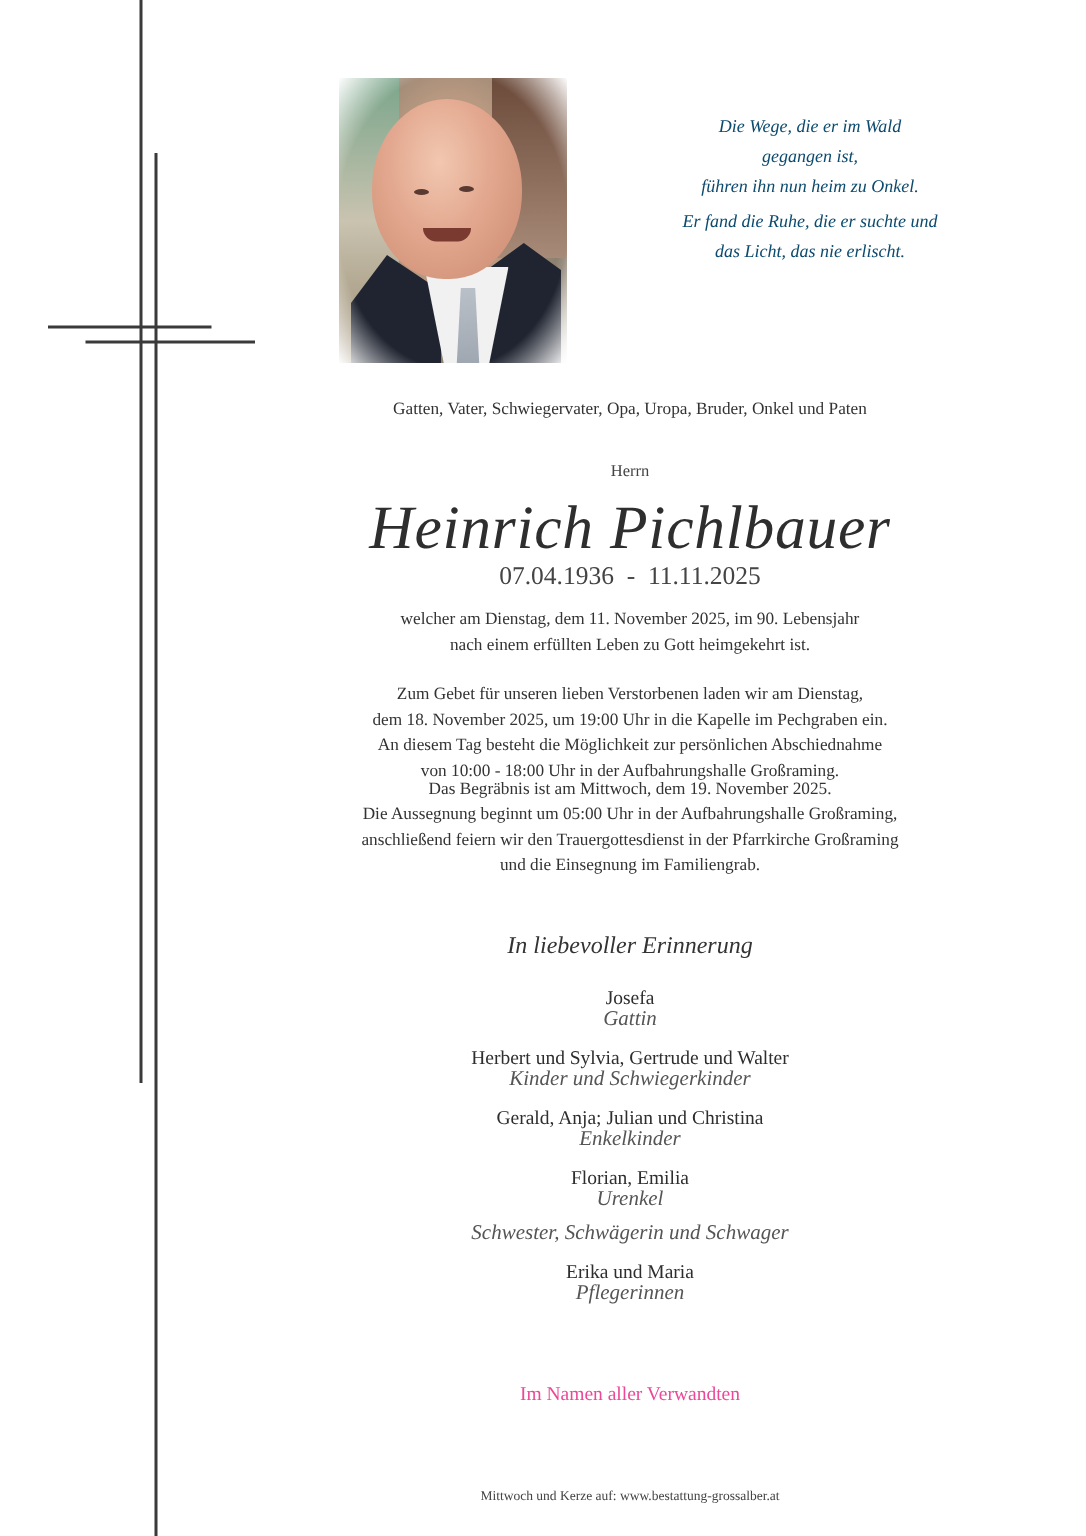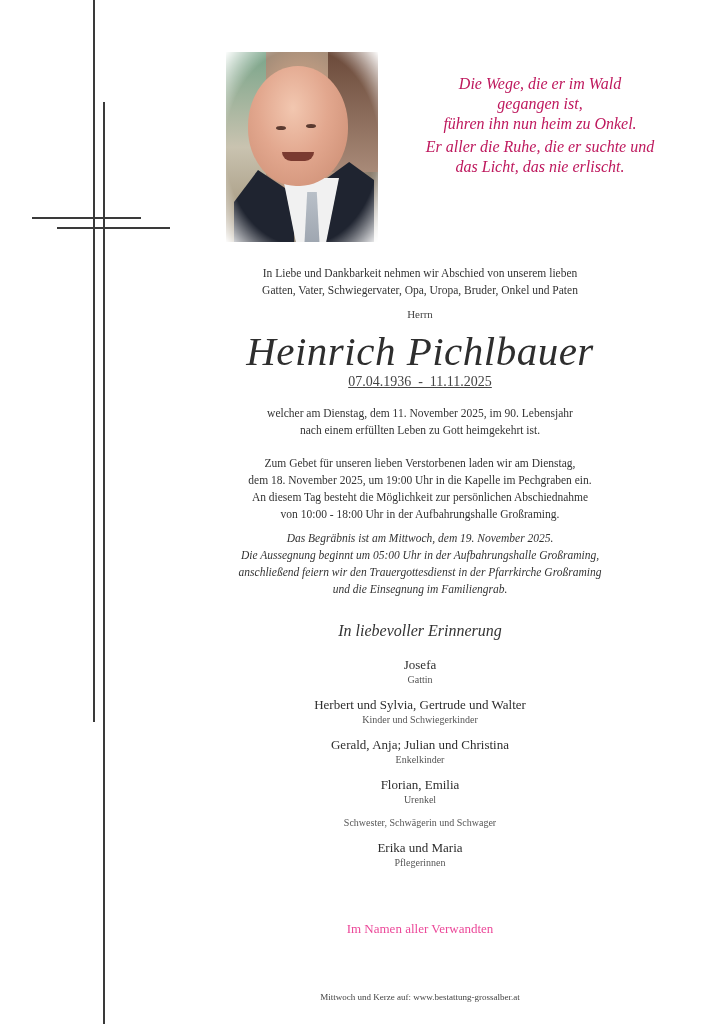--- a/index.html
+++ b/index.html
@@ -56,23 +56,23 @@
     .photo .vest-r { position: absolute; right: 4px; top: 110px; width: 62px; height: 90px; background: #1f2430; clip-path: polygon(0 30%, 60% 0, 100% 20%, 100% 100%, 0 100%); }
 
     .poem {
       position: absolute;
       left: 420px;
       top: 74px;
       width: 240px;
       text-align: center;
       font-family: "Liberation Serif", serif;
       font-style: italic;
-      font-size: 16px;
+      font-size: 12px;
       line-height: 20px;
-      color: #be185d;
+      color: #0c4a6e;
     }
     .poem p { margin: 0; }
     .poem p + p { margin-top: 3px; }
 
     .center {
       position: absolute;
       left: 200px;
       width: 440px;
       text-align: center;
     }
@@ -86,36 +86,36 @@
     .intro { top: 265px; }
     .herrn { top: 308px; font-size: 11px; color: #444; }
     .name {
       top: 327px;
       font-style: italic;
       font-size: 41px;
       line-height: 48px;
       color: #2e2e2e;
       letter-spacing: 0.5px;
     }
-    .dates { top: 374px; font-size: 14px; color: #444; text-decoration: underline; }
+    .dates { top: 374px; font-size: 17px; color: #444; }
     .passing { top: 405px; }
     .prayer { top: 455px; }
-    .funeral { top: 530px; font-style: italic; }
+    .funeral { top: 518px; }
 
     .memory {
       top: 621px;
       font-style: italic;
       font-size: 16px;
       line-height: 20px;
       color: #333;
     }
     .family { top: 656px; }
     .family .grp { display: block; margin-bottom: 10px; }
     .family .names { display: block; font-size: 13px; line-height: 17px; color: #2e2e2e; }
-    .family .rel { display: block; font-size: 10px; line-height: 13px; color: #555; }
+    .family .rel { display: block; font-size: 14px; line-height: 13px; color: #555; font-style: italic; }
 
     .closing { top: 921px; font-size: 13px; color: #ec4899; }
     .footer { top: 992px; font-size: 9px; color: #444; }
   </style>
 </head>
 <body>
 
 <div class="line vline-1"></div>
 <div class="line vline-2"></div>
 <div class="line hline-1"></div>
@@ -135,27 +135,26 @@
   <div class="mouth"></div>
 </div>
 
 <div class="poem">
   <p>
     <span style="display:block">Die Wege, die er im Wald</span>
     <span style="display:block">gegangen ist,</span>
     <span style="display:block">führen ihn nun heim zu Onkel.</span>
   </p>
   <p>
-    <span style="display:block">Er aller die Ruhe, die er suchte und</span>
+    <span style="display:block">Er fand die Ruhe, die er suchte und</span>
     <span style="display:block">das Licht, das nie erlischt.</span>
   </p>
 </div>
 
 <div class="center body-text intro">
-  <span class="ln">In Liebe und Dankbarkeit nehmen wir Abschied von unserem lieben</span>
   <span class="ln">Gatten, Vater, Schwiegervater, Opa, Uropa, Bruder, Onkel und Paten</span>
 </div>
 
 <div class="center herrn">Herrn</div>
 
 <div class="center name">Heinrich Pichlbauer</div>
 
 <div class="center dates" style="white-space:pre;">07.04.1936  -  11.11.2025</div>
 
 <div class="center body-text passing">

